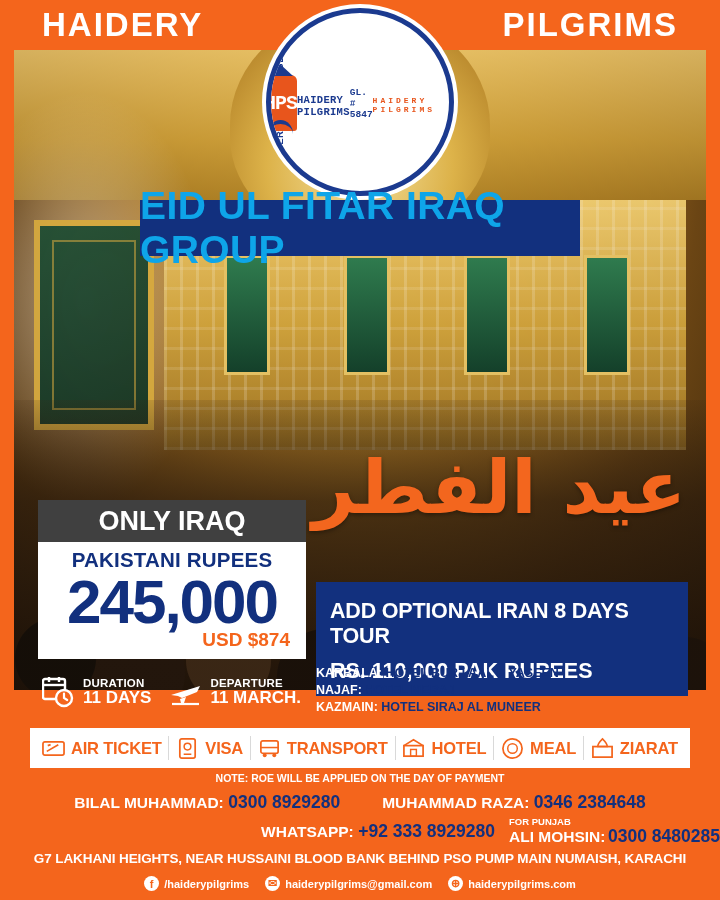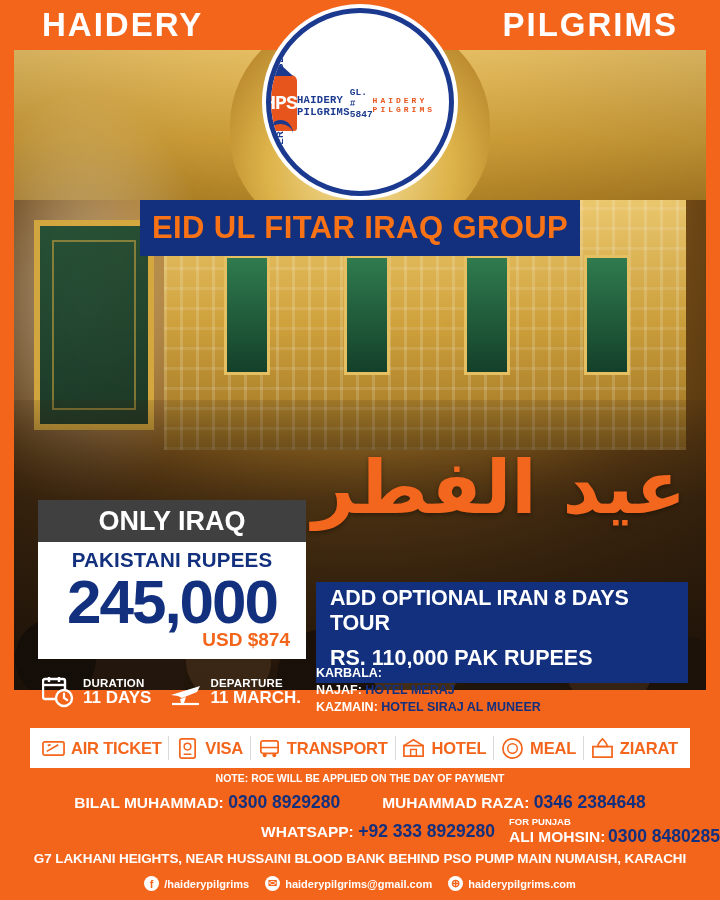--- a/index.html
+++ b/index.html
@@ -155,21 +155,21 @@
   .logo-sub { color: #e8551c; font-size: 8px; font-weight: bold; letter-spacing: 3px; margin-top: 6px; }
 
   
   .title-banner {
     position: absolute; left: 140px; top: 200px; width: 440px; height: 56px;
     background: #12307e;
     display: flex; align-items: center; justify-content: center;
     z-index: 7;
   }
   .title-banner span {
-    color: #f97316; font-size: 31px; font-weight: bold; letter-spacing: .4px;
+    color: #0ea5e9; font-size: 39px; font-weight: bold; letter-spacing: .4px;
     font-family: "Liberation Sans", sans-serif;
   }
   
   .eid-arabic {
     position: absolute; right: 34px; top: 450px;
     color: #f3661e;
     font-size: 74px;
     font-family: "DejaVu Sans", sans-serif;
     font-weight: bold;
     text-shadow: 0 2px 4px rgba(0,0,0,.35);
@@ -195,21 +195,21 @@
   .price-value {
     color: #12307e; font-size: 62px; font-weight: bold; line-height: .98; letter-spacing: -2px;
   }
   .usd-value {
     color: #f4651c; font-size: 19px; font-weight: bold; text-align: right; padding-right: 6px; margin-top: -4px;
   }
   
   .offer-block {
     position: absolute; left: 316px; top: 582px; width: 372px;
     background: #12307e; color: #fff;
-    padding: 4px 14px 12px;
+    padding: 17px 14px 12px;
     z-index: 8;
   }
   .offer-line1 { font-size: 21.5px; font-weight: bold; letter-spacing: -.2px; }
   .offer-line2 { font-size: 21.5px; font-weight: bold; margin-top: 10px; }
 
   
   .hotels {
     position: absolute; left: 316px; top: 666px; width: 380px; z-index: 9;
   }
   .hotel-row { margin-bottom: 3px; font-size: 12.5px; font-weight: bold; }

